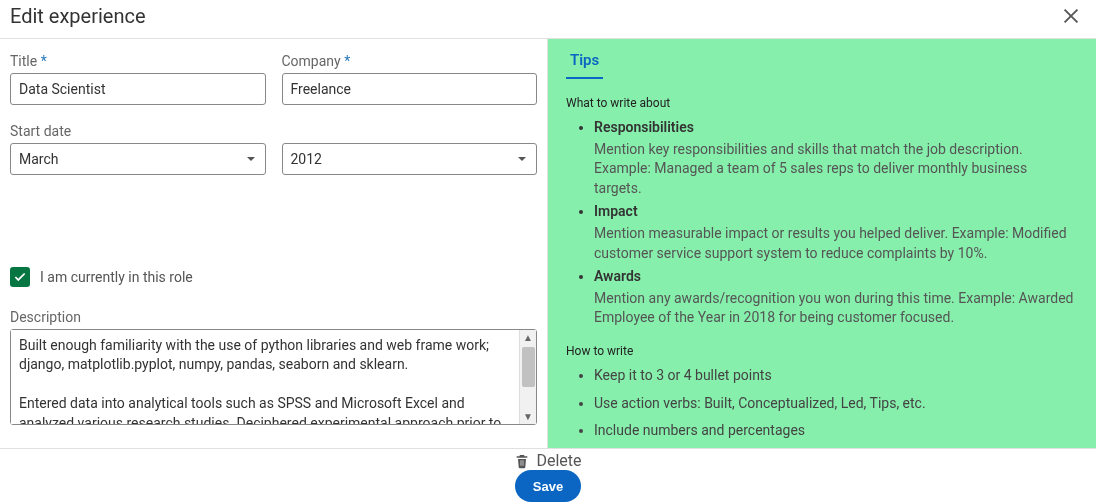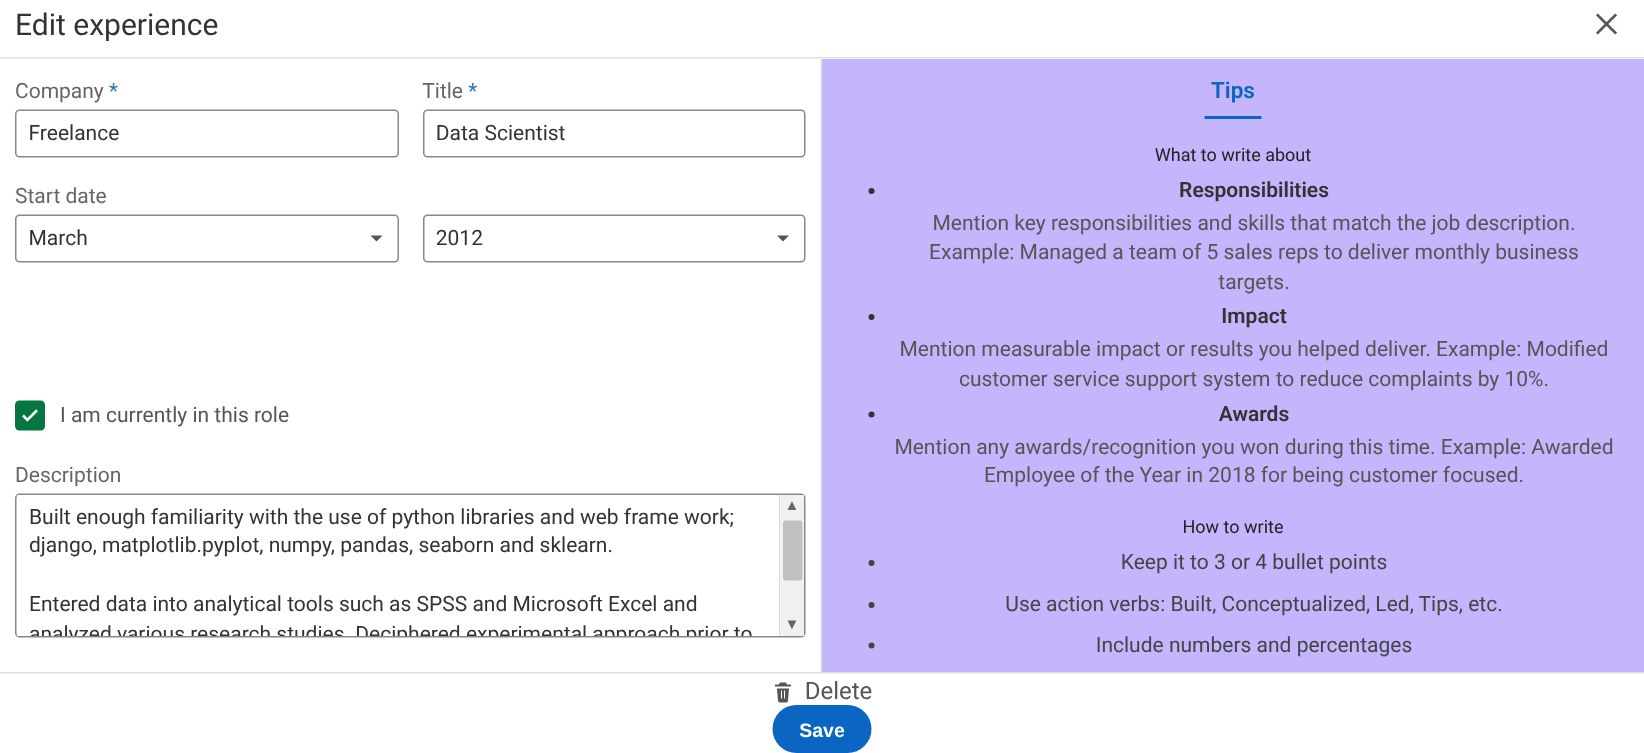--- a/index.html
+++ b/index.html
@@ -46,24 +46,23 @@
   }
   .form-col {
     width: 548px;
     padding: 14px 10px 10px 10px;
     border-right: 1px solid #e0e0e0;
     display: flex;
     flex-direction: column;
   }
   .tips-col {
     flex: 1;
-    background: #c4b5fd;
+    background: #86efac;
     padding: 0 18px 18px 18px;
     overflow-y: auto;
-    text-align: center;
   }
   .row {
     display: flex;
     gap: 16px;
   }
   .field {
     flex: 1;
     margin-bottom: 18px;
   }
   .label {
@@ -245,26 +244,26 @@
           <line x1="5" y1="5" x2="19" y2="19"></line>
           <line x1="19" y1="5" x2="5" y2="19"></line>
         </svg>
     </div>
   </div>
 
   <div class="body">
     <div class="form-col">
       <div class="row">
         <div class="field">
+          <label class="label req">Title</label>
+          <input class="text-input" type="text" value="Data Scientist" style="">
+        </div>
+        <div class="field">
           <label class="label req">Company</label>
           <input class="text-input" type="text" value="Freelance" style="">
-        </div>
-        <div class="field">
-          <label class="label req">Title</label>
-          <input class="text-input" type="text" value="Data Scientist" style="">
         </div>
       </div>
 
       <div class="field" style="margin-bottom:10px;">
         <label class="label">Start date</label>
         <div class="row">
           <div class="select">
             <span>March</span>
             <svg class="chev" width="12" height="12" viewBox="0 0 24 24" fill="currentColor">
                 <path d="M4 8 L12 16 L20 8 Z"></path>

